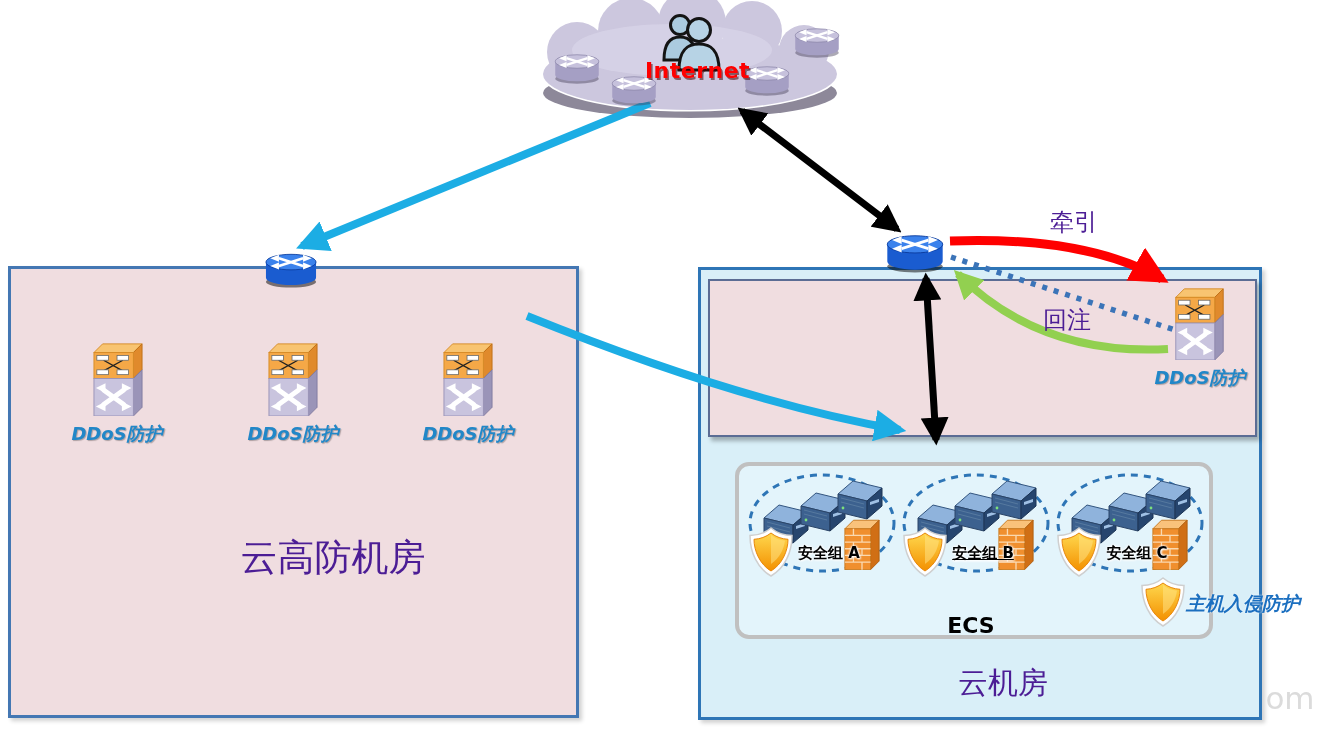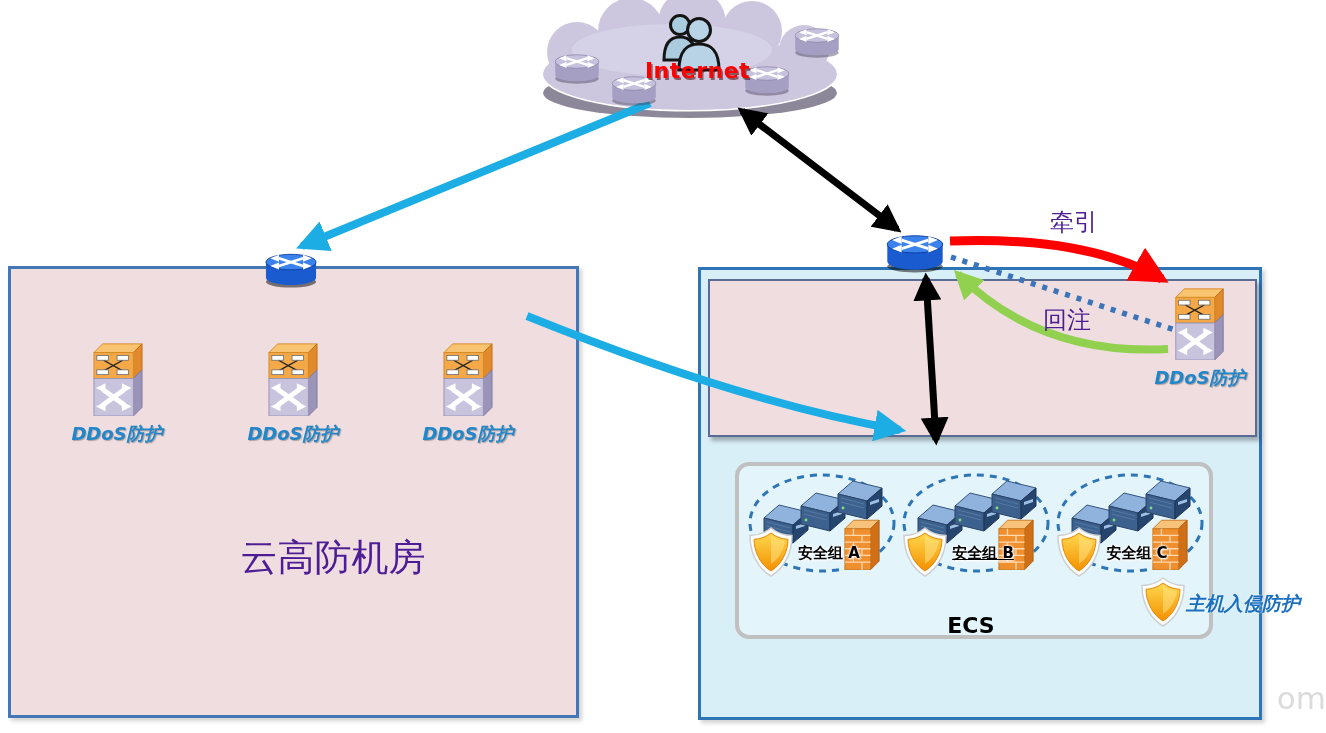--- a/index.html
+++ b/index.html
@@ -54,21 +54,21 @@
   .sg-lbl{
     width:120px;font-size:15px;font-weight:bold;color:#000;
     text-shadow:0 0 3px #fff,0 0 3px #fff,1px 1px 2px #fff;
   }
   .host-lbl{
     left:1186px;top:591px;width:132px;font-size:19px;font-weight:bold;color:#1B6FC0;
     text-align:left;text-shadow:0 0 2px #fff;font-style:italic;
   }
   .watermark{
     left:1254px;top:680px;width:72px;font-size:31px;color:#CFCFCF;opacity:.75;
-    font-weight:400;z-index:11;text-align:right;
+    font-weight:400;z-index:11;text-align:center;
   }
 </style>
 </head>
 <body>
 
 <div id="canvas">
 
   <div class="abs left-room"></div>
   <div class="abs right-room"></div>
   <div class="abs inner-ddos-box"></div>
@@ -255,20 +255,21 @@
   <div class="abs lbl serif-lbl pull-lbl">牵引</div>
   <div class="abs lbl serif-lbl inject-lbl">回注</div>
 
 
   <div class="abs lbl ddos-lbl" style="left:42px;top:422px;">DDoS防护</div>
   <div class="abs lbl ddos-lbl" style="left:218px;top:422px;">DDoS防护</div>
   <div class="abs lbl ddos-lbl" style="left:393px;top:422px;">DDoS防护</div>
   <div class="abs lbl ddos-lbl" style="left:1125px;top:366px;">DDoS防护</div>
 
   <div class="abs lbl serif-lbl room-title-left">云高防机房</div>
+  <div class="abs lbl serif-lbl room-title-right">云机房</div>
 
   <div class="abs lbl ecs-lbl">ECS</div>
 
   <div class="abs lbl sg-lbl" style="left:769px;top:544px;">安全组 A</div>
   <div class="abs lbl sg-lbl" style="left:923px;top:544px;text-decoration:underline;">安全组 B</div>
   <div class="abs lbl sg-lbl" style="left:1077px;top:544px;">安全组 C</div>
 
   <div class="abs lbl host-lbl">主机入侵防护</div>
 
   <div class="abs lbl watermark">om</div>

